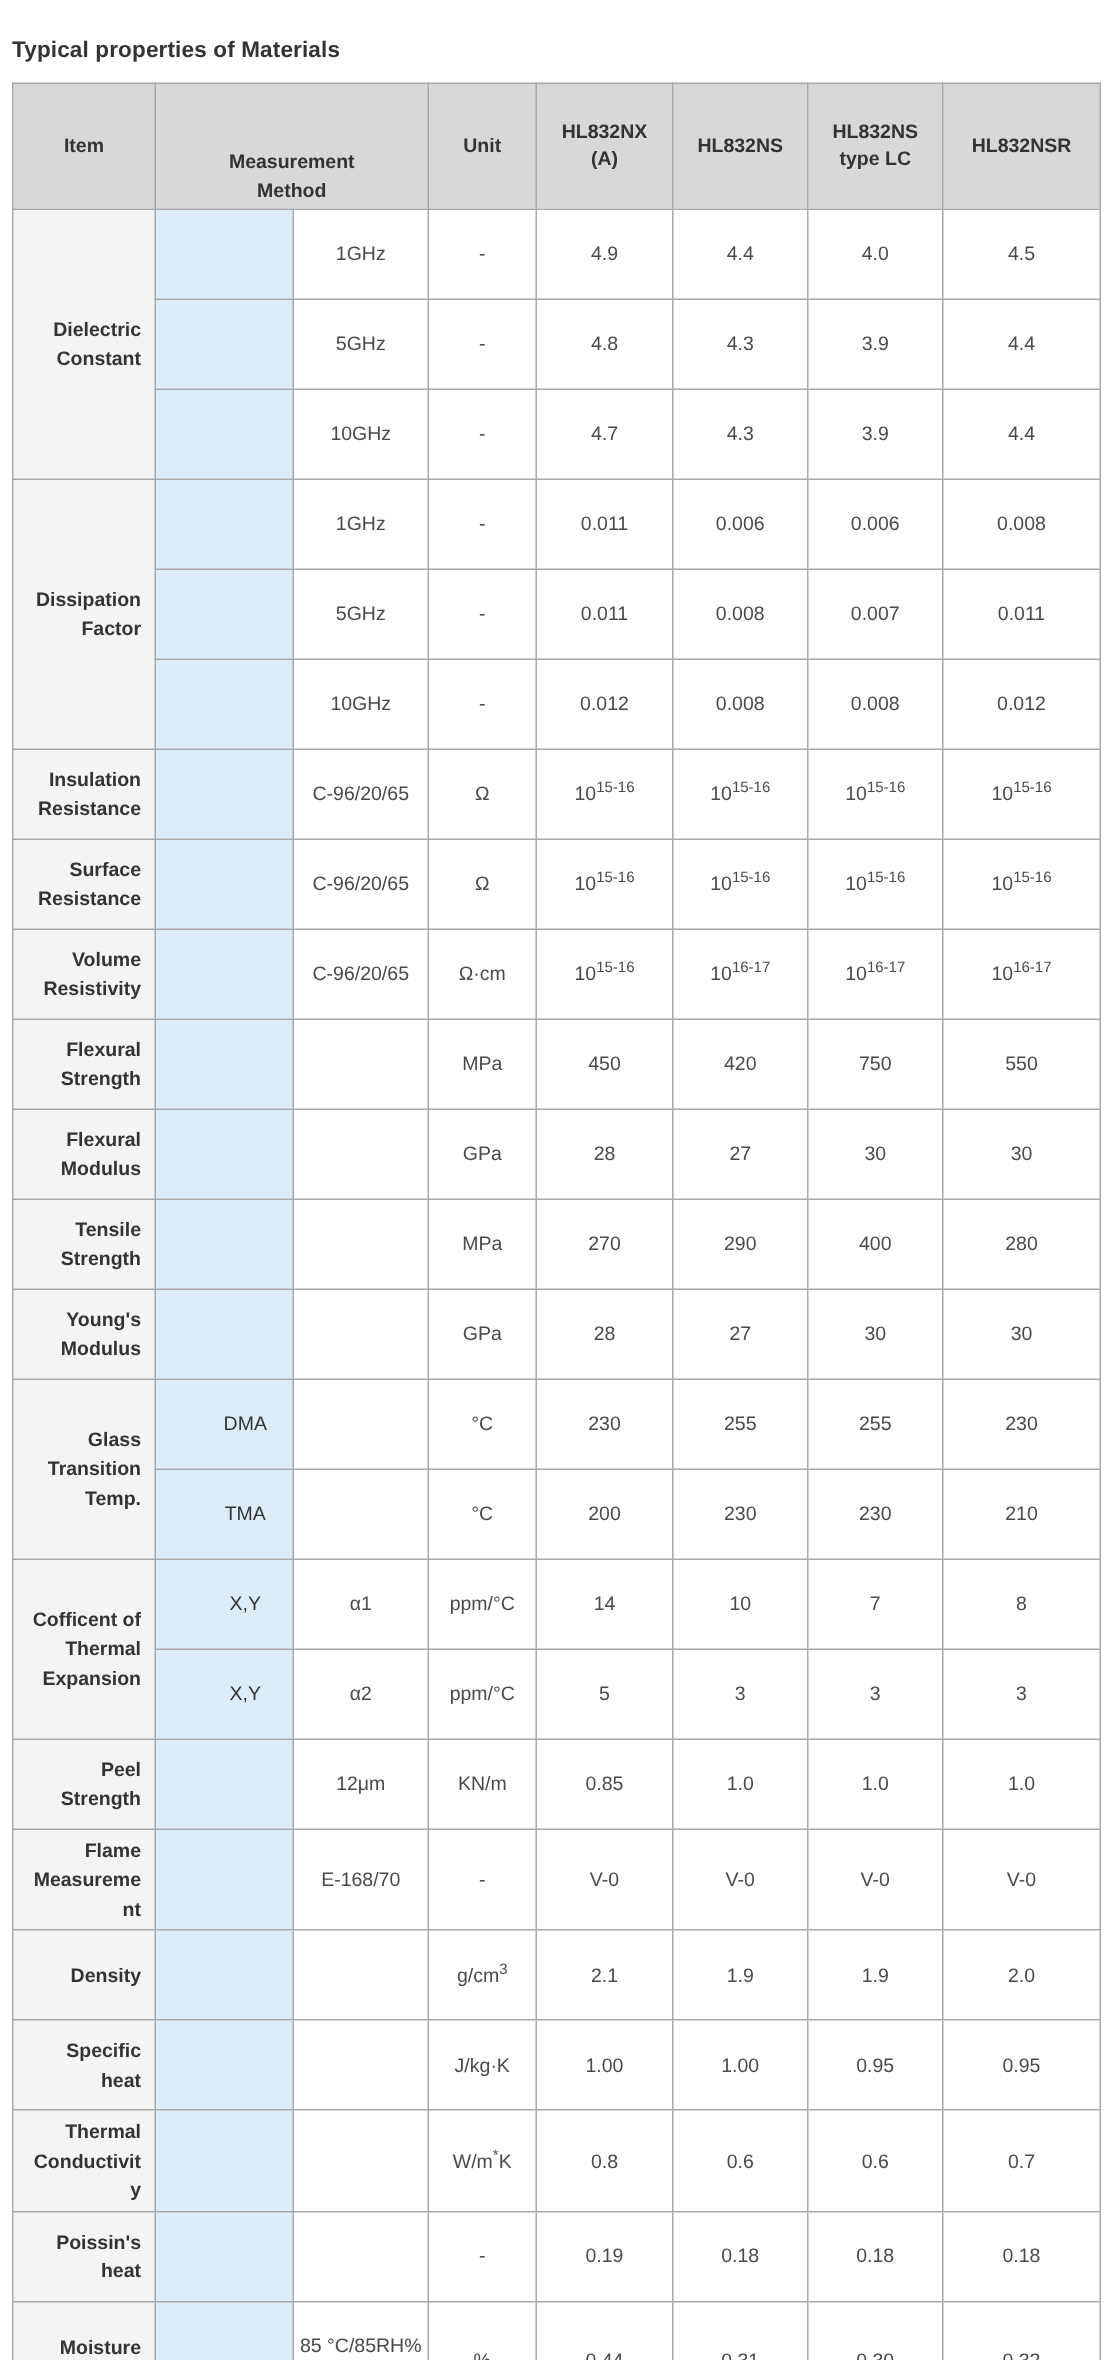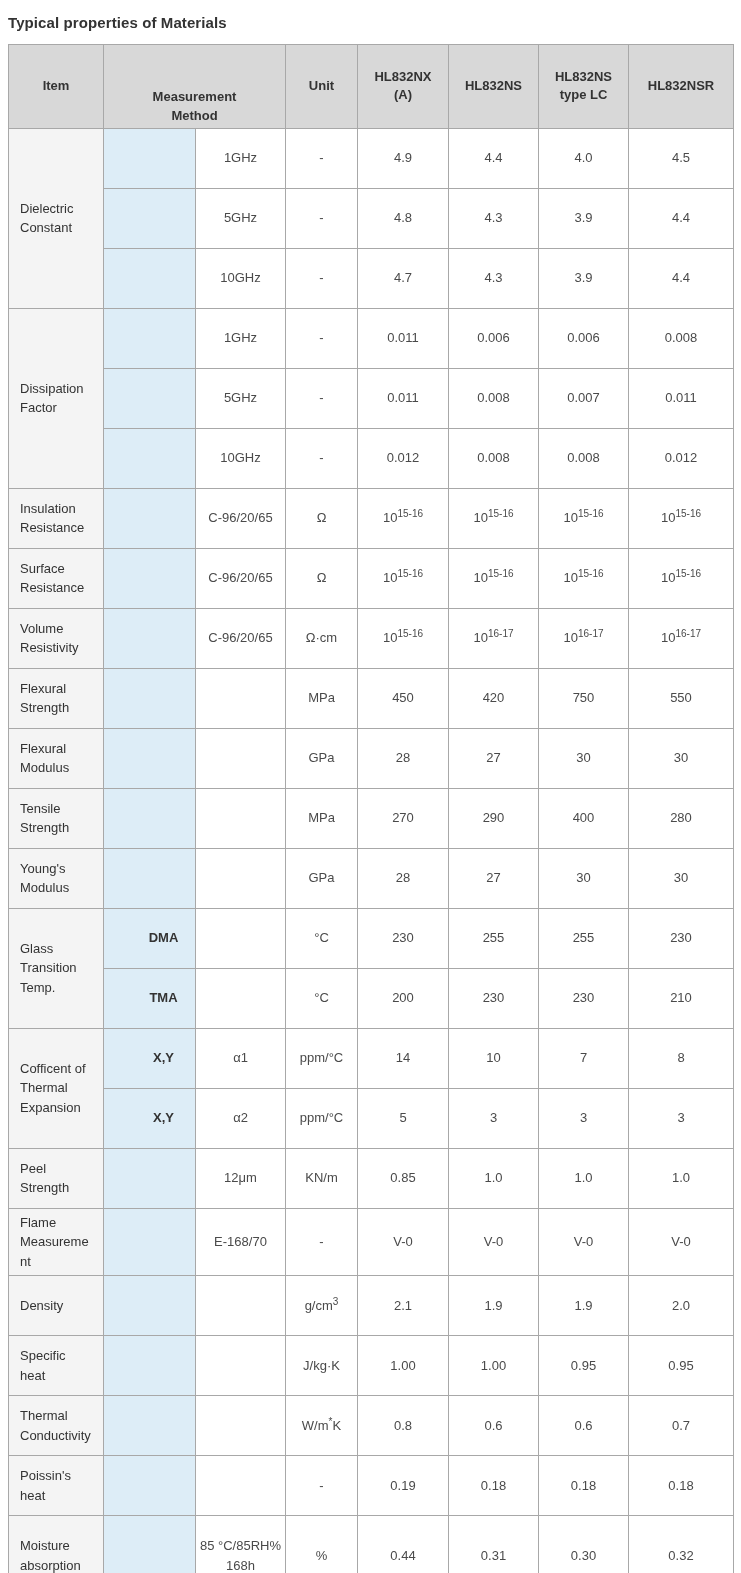--- a/index.html
+++ b/index.html
@@ -7,21 +7,21 @@
   body {
     width: 741px;
     font-family: "Liberation Sans", sans-serif;
     color: #333333;
   }
   .page { padding: 5px 8px 14px 8px; }
   .title {
     font-size: 15px;
     font-weight: bold;
     color: #333333;
-    margin: 9px 0 13px 0;
+    margin: 20px 0 13px 0;
     letter-spacing: 0.1px;
   }
   table.props {
     border-collapse: collapse;
     table-layout: fixed;
     width: 725px;
   }
   th, td {
     border: 1px solid #a8a8a8;
     text-align: center;
@@ -41,29 +41,29 @@
   .mm-span { display: inline-block; max-width: 110px; margin-top: 41px; }
   tbody td {
     height: 60px;
     background: #ffffff;
     color: #4a4a4a;
     padding: 2px 6px;
     line-height: 1.5;
   }
   td.item-cell {
     background: #f4f4f4;
-    font-weight: normal;
-    color: #333333;
-    text-align: left;
+    font-weight: bold;
+    color: #333333;
+    text-align: right;
     padding: 4px 9px 4px 11px;
     line-height: 1.5;
   }
   td.mm1-cell {
     background: #ddedf7;
-    font-weight: bold;
+    font-weight: normal;
     color: #333333;
     padding-left: 34px;
   }
   td.mm2-cell { padding: 2px 2px; line-height: 1.55; }
   tr.tall td { height: 80px; }
   sup { font-size: 10px; line-height: 0; text-align: right; }
 </style>
 </head>
 <body>
 

